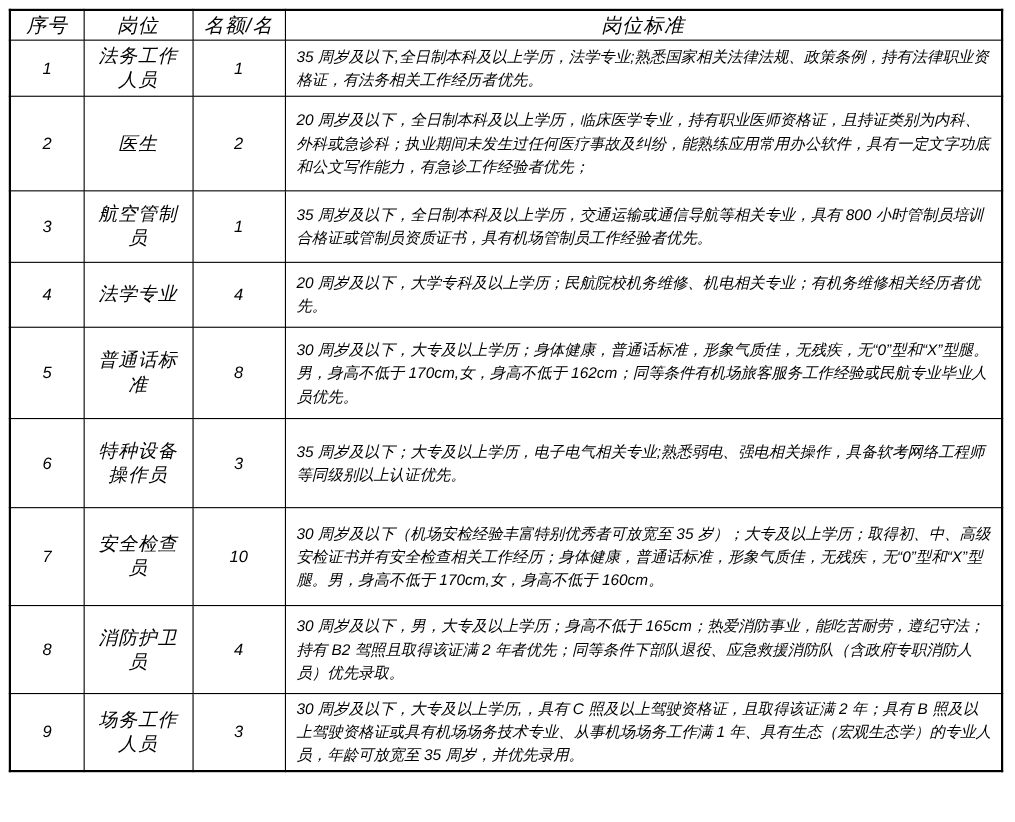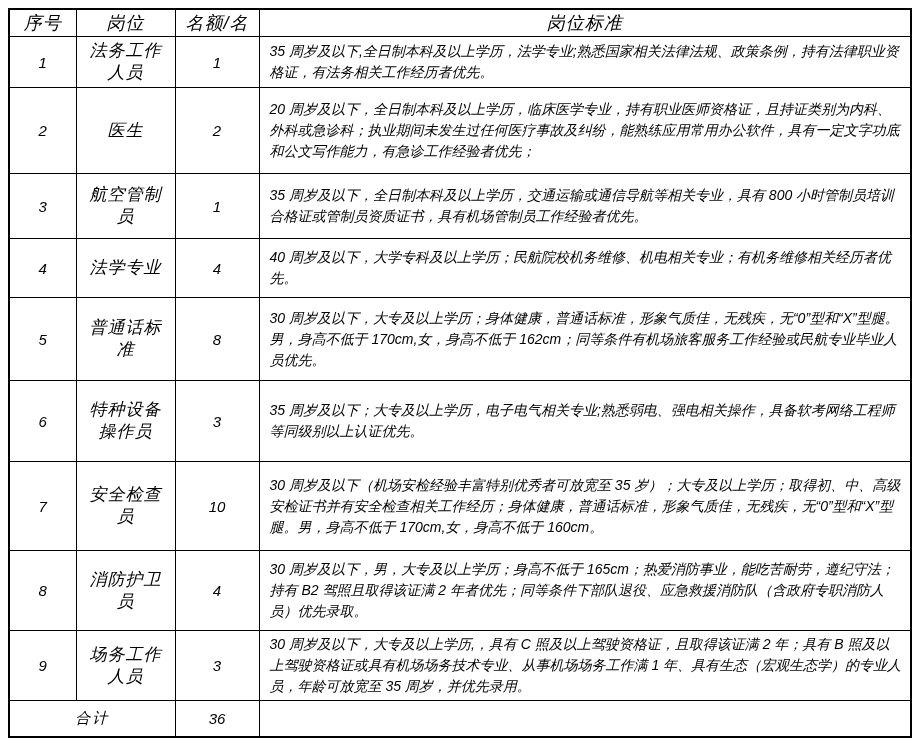--- a/index.html
+++ b/index.html
@@ -116,21 +116,21 @@
         <td class="no">3</td>
         <td class="pos">航空管制员</td>
         <td class="quota">1</td>
         <td class="std">35 周岁及以下，全日制本科及以上学历，交通运输或通信导航等相关专业，具有 800 小时管制员培训合格证或管制员资质证书，具有机场管制员工作经验者优先。</td>
       </tr>
 
       <tr class="h-r4">
         <td class="no">4</td>
         <td class="pos">法学专业</td>
         <td class="quota">4</td>
-        <td class="std">40 周岁及以下，大学专科及以上学历；民航院校机务维修、机电相关专业；有机务维修相关经历者优先。</td>
+        <td class="std">20 周岁及以下，大学专科及以上学历；民航院校机务维修、机电相关专业；有机务维修相关经历者优先。</td>
       </tr>
 
       <tr class="h-r5">
         <td class="no">5</td>
         <td class="pos">普通话标准</td>
         <td class="quota">8</td>
         <td class="std">30 周岁及以下，大专及以上学历；身体健康，普通话标准，形象气质佳，无残疾，无“0”型和“X”型腿。男，身高不低于 170cm,女，身高不低于 162cm；同等条件有机场旅客服务工作经验或民航专业毕业人员优先。</td>
       </tr>
 
       <tr class="h-r6">
@@ -154,20 +154,15 @@
         <td class="std">30 周岁及以下，男，大专及以上学历；身高不低于 165cm；热爱消防事业，能吃苦耐劳，遵纪守法；持有 B2 驾照且取得该证满 2 年者优先；同等条件下部队退役、应急救援消防队（含政府专职消防人员）优先录取。</td>
       </tr>
 
       <tr class="h-r9">
         <td class="no">9</td>
         <td class="pos">场务工作人员</td>
         <td class="quota">3</td>
         <td class="std">30 周岁及以下，大专及以上学历,，具有 C 照及以上驾驶资格证，且取得该证满 2 年；具有 B 照及以上驾驶资格证或具有机场场务技术专业、从事机场场务工作满 1 年、具有生态（宏观生态学）的专业人员，年龄可放宽至 35 周岁，并优先录用。</td>
       </tr>
 
-      <tr class="h-foot">
-        <td class="footer-label" colspan="2">合计</td>
-        <td class="quota">36</td>
-        <td class="std"></td>
-      </tr>
     </tbody>
   </table>
 </div>
 
 </body></html>

